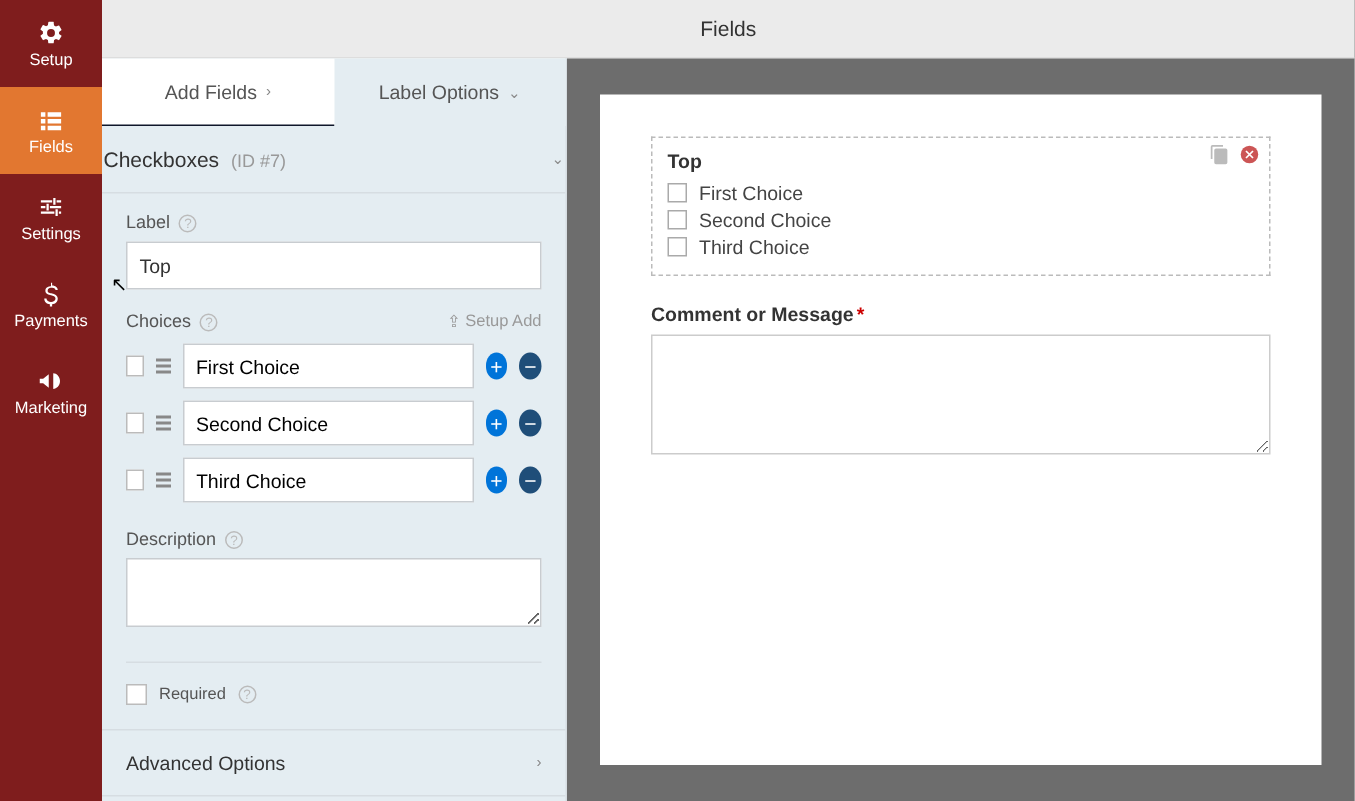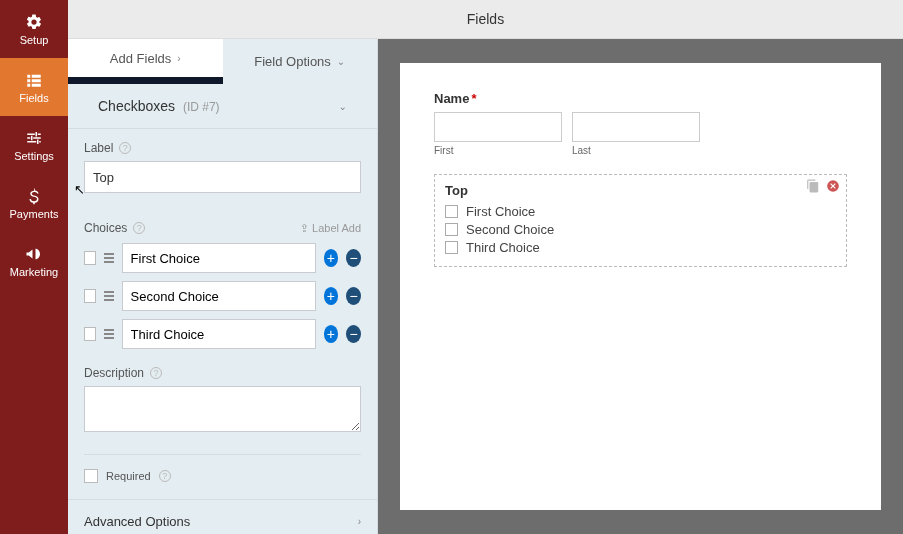--- a/index.html
+++ b/index.html
@@ -10,30 +10,30 @@
   .sb-item.active { background:#e27730; }
   .sb-icon { width:18px; height:18px; display:flex; align-items:center; justify-content:center; }
   .sb-icon svg { fill:#fff; }
 
   .topbar { position:absolute; left:68px; right:0; top:0; height:39px; background:#ebebeb; border-bottom:1px solid #ddd; display:flex; align-items:center; justify-content:center; color:#333; font-size:14px; }
 
   .leftpanel { position:absolute; left:68px; top:39px; width:310px; height:495px; background:#e4edf2; border-right:1px solid #d6dde2; overflow-y:auto; }
   .tabs { display:flex; height:45px; background:#fff; }
   .tab { flex:1; display:flex; align-items:center; justify-content:center; font-size:13px; color:#555; gap:6px; cursor:pointer; background:#fff; }
   .tab.active { background:#e4edf2; font-weight:500;}
-  .tab:not(.active){ border-bottom:7px solid #0f172a;}
+  .tab:not(.active){ border-bottom:1px solid #0f172a;}
   .chev { font-size:10px; color:#888; }
 
-  .acc-head { padding:14px 30px; font-size:14px; color:#333; display:flex; align-items:center; justify-content:space-between; border-bottom:1px solid #d6dde2; cursor:pointer;}
+  .acc-head { padding:14px 1px; font-size:14px; color:#333; display:flex; align-items:center; justify-content:space-between; border-bottom:1px solid #d6dde2; cursor:pointer;}
   .acc-head .faint{ color:#999; font-size:12px; margin-left:4px;}
   .body { padding:12px 16px 0 16px; }
-  .fld-label { font-size:12px; color:#555; display:flex; align-items:center; gap:6px; margin-bottom:6px;}
+  .fld-label { font-size:12px; color:#555; display:flex; align-items:flex-end; gap:6px; margin-bottom:6px;}
   .help { width:12px;height:12px;border-radius:50%;border:1px solid #bbb;color:#bbb;font-size:9px;display:inline-flex;align-items:center;justify-content:center;}
   .txt-input { width:100%; height:32px; border:1px solid #c8ccd0; background:#fff; padding:0 8px; font-size:13px; color:#333; }
-  .row-head { display:flex; align-items:center; justify-content:space-between; margin-top:28px; margin-bottom:8px;}
+  .row-head { display:flex; align-items:center; justify-content:space-between; margin-top:14px; margin-bottom:8px;}
   .bulk { font-size:11px; color:#999; display:flex; align-items:center; gap:3px;}
   .choice-row { display:flex; align-items:center; gap:8px; margin-bottom:8px;}
   .ck { width:14px; height:14px; border:1px solid #bbb; background:#fff;}
   .drag-lines { width:12px; display:flex; flex-direction:column; gap:2px;}
   .drag-lines span{height:2px;background:#888;}
   .choice-input { flex:1; height:30px; border:1px solid #c8ccd0; background:#fff; padding:0 8px; font-size:13px;}
   .circ { width:18px;height:18px;border-radius:50%; display:flex;align-items:center;justify-content:center; color:#fff; font-size:14px; cursor:pointer;}
   .circ.plus{ background:#0074d9;}
   .circ.minus{ background:#1f4e79;}
   .ta { width:100%; height:46px; border:1px solid #c8ccd0; background:#fff; resize:both;}
@@ -112,21 +112,21 @@
   <span>Fields</span>
 </div>
 
 <div class="leftpanel">
   <div class="tabs">
     <div class="tab">
       <span>Add Fields</span>
       <span class="chev">›</span>
     </div>
     <div class="tab active">
-      <span>Field Options</span>
+      <span>Label Options</span>
       <span class="chev">⌄</span>
     </div>
   </div>
 
   <div class="acc-head">
     <span>
       <span>Checkboxes</span>
       <span class="faint">(ID #7)</span>
     </span>
     <span class="chev">⌄</span>
@@ -139,21 +139,21 @@
     </div>
     <input class="txt-input" value="Top" style="">
 
     <div class="row-head">
       <div class="fld-label" style="margin:0">
         <span>Choices</span>
         <span class="help">?</span>
       </div>
       <div class="bulk">
         <span>⇪</span>
-        <span>Label Add</span>
+        <span>Setup Add</span>
       </div>
     </div>
 
     <div class="choice-row">
       <span class="ck"></span>
       <span class="drag-lines">
           <span></span>
           <span></span>
           <span></span>
         </span>
@@ -199,33 +199,20 @@
     <div class="adv">
       <span>Advanced Options</span>
       <span class="chev">›</span>
     </div>
   </div>
 </div>
 
 <div class="canvas-wrap">
   <div class="paper">
 
-    <div class="ff">
-      <span class="flabel"><span>Name</span><span class="req">*</span></span>
-      <div class="name-row">
-        <div class="name-col">
-          <input style="">
-          <span class="sub">First</span>
-        </div>
-        <div class="name-col">
-          <input style="">
-          <span class="sub">Last</span>
-        </div>
-      </div>
-    </div>
 
 
     <div class="cbox-field">
       <div class="field-tools">
         <span class="tool-ic">
             <svg viewBox="0 0 24 24" width="14" height="14" fill="#bbb">
               <path d="M16 1H4a2 2 0 0 0-2 2v14h2V3h12zm3 4H8a2 2 0 0 0-2 2v14a2 2 0 0 0 2 2h11a2 2 0 0 0 2-2V7a2 2 0 0 0-2-2z"></path>
             </svg>
           </span>
         <span class="tool-ic del">
@@ -245,16 +232,20 @@
             <span class="ck2"></span>
             <span>Second Choice</span>
           </label>
         <label>
             <span class="ck2"></span>
             <span>Third Choice</span>
           </label>
       </div>
     </div>
 
+    <div class="ff">
+      <span class="flabel"><span>Comment or Message</span><span class="req">*</span></span>
+      <textarea class="msg-ta" style=""></textarea>
+    </div>
   </div>
 </div>
 
 <span class="cursor-ptr">↖</span>
 
 </body></html>

